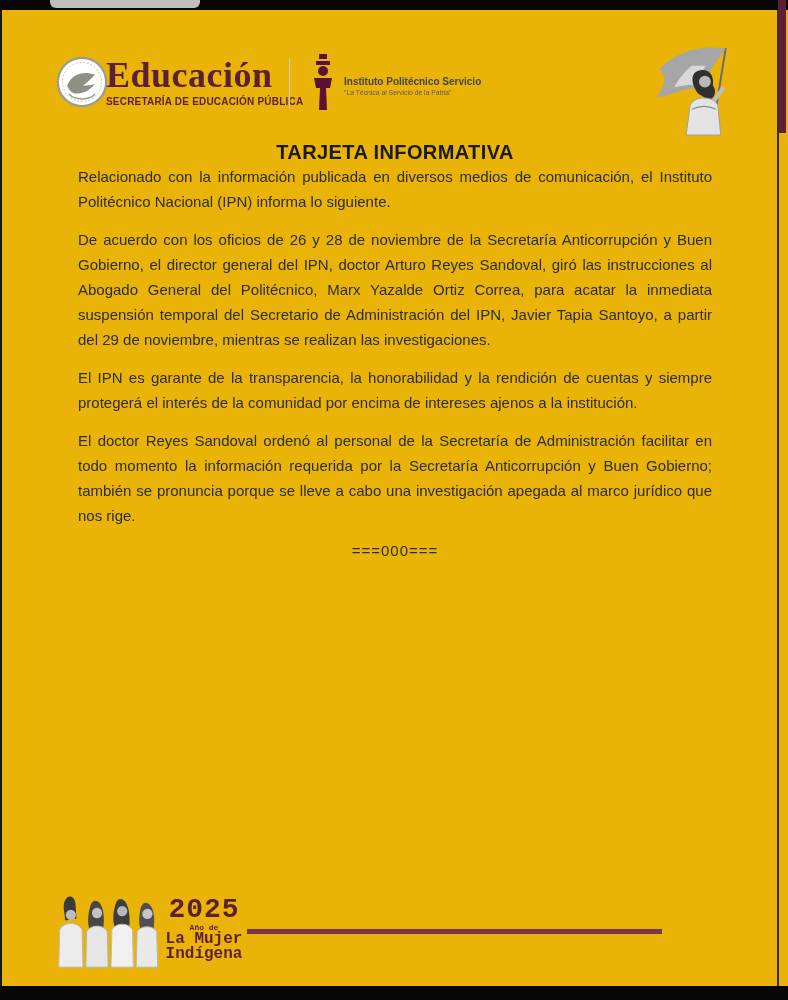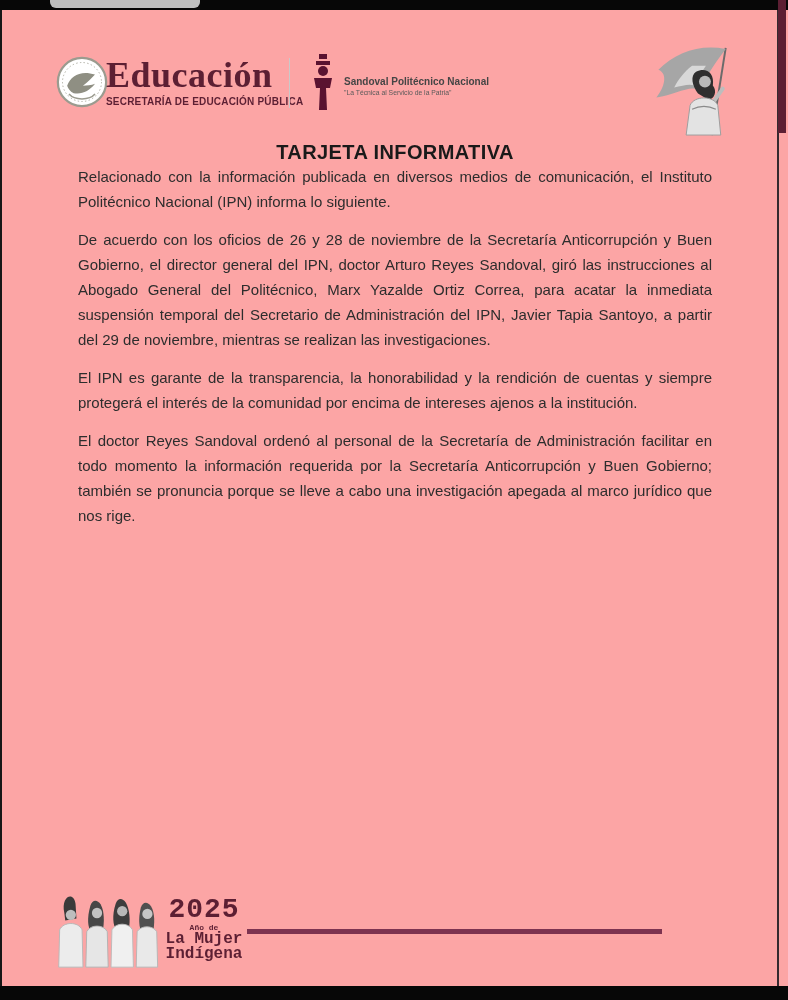--- a/index.html
+++ b/index.html
@@ -1,16 +1,16 @@
 <!DOCTYPE html>
 <html lang="es" style="--maroon: #5c1f33; --accent: #7d3350;"><head>
 <meta charset="utf-8">
 <style>
   html,body{margin:0;padding:0;background:#ffffff;}
-  .stage{position:relative;width:788px;height:1000px;background:#fca5a5;overflow:hidden;
+  .stage{position:relative;width:788px;height:1000px;background:#eab308;overflow:hidden;
          font-family:"Liberation Sans",sans-serif;}
   
   .top-bar{position:absolute;left:0;top:0;width:788px;height:10px;background:#070707;z-index:5;}
   .top-tab{position:absolute;left:50px;top:0;width:150px;height:8px;background:#bfbfbf;
            border-radius:0 0 6px 6px;z-index:6;}
   .bottom-bar{position:absolute;left:0;top:986px;width:788px;height:14px;background:#070707;z-index:5;}
   .left-line{position:absolute;left:0;top:10px;height:976px;width:2px;background:#161616;z-index:4;}
   .right-line{position:absolute;left:777px;top:10px;height:976px;width:2px;background:#352a2f;z-index:4;}
   .right-maroon{position:absolute;left:778px;top:0;width:8px;height:133px;background:var(--maroon,#5e2036);z-index:6;}
   
@@ -73,21 +73,21 @@
 
   <div class="ipn-glyph">
     <svg width="26" height="58" viewBox="0 0 26 58" fill="#5a1230">
       <rect x="9" y="0" width="8" height="5"></rect>
       <rect x="6" y="7" width="14" height="4"></rect>
       <circle cx="13" cy="17" r="5"></circle>
       <path d="M4 24 H22 L20 34 H16 L17 56 H9 L10 34 H6 Z"></path>
     </svg>
   </div>
   <div class="ipn-text">
-    <div class="ipn-name">Sandoval Politécnico Nacional</div>
+    <div class="ipn-name">Instituto Politécnico Servicio</div>
     <div class="ipn-motto">"La Técnica al Servicio de la Patria"</div>
   </div>
 
   <div class="flag-art">
     <svg width="100" height="94" viewBox="0 0 100 95">
       <path d="M78 4 L64 92" stroke="#6b6b6b" stroke-width="2"></path>
       <path d="M78 5 C52 0 28 8 10 26 C20 30 16 44 8 54 C26 52 40 42 50 46 C58 34 68 18 78 5 Z" fill="#a6a6a6"></path>
       <path d="M44 22 C36 28 30 36 26 44 C34 42 42 40 46 42 C50 34 54 28 58 22 Z" fill="#d8d8d8"></path>
       <path d="M48 28 C58 23 67 29 65 42 C70 48 66 57 60 56 L50 50 C44 42 42 32 48 28 Z" fill="#2f2f2f"></path>
       <circle cx="57" cy="38" r="6" fill="#b9b9b9"></circle>
@@ -98,20 +98,21 @@
   </div>
 
   <div class="content">
     <div class="title">TARJETA INFORMATIVA</div>
     <div class="bodytext">
       <p>Relacionado con la información publicada en diversos medios de comunicación, el Instituto Politécnico Nacional (IPN) informa lo siguiente.</p>
       <p>De acuerdo con los oficios de 26 y 28 de noviembre de la Secretaría Anticorrupción y Buen Gobierno, el director general del IPN, doctor Arturo Reyes Sandoval, giró las instrucciones al Abogado General del Politécnico, Marx Yazalde Ortiz Correa, para acatar la inmediata suspensión temporal del Secretario de Administración del IPN, Javier Tapia Santoyo, a partir del 29 de noviembre, mientras se realizan las investigaciones.</p>
       <p>El IPN es garante de la transparencia, la honorabilidad y la rendición de cuentas y siempre protegerá el interés de la comunidad por encima de intereses ajenos a la institución.</p>
       <p>El doctor Reyes Sandoval ordenó al personal de la Secretaría de Administración facilitar en todo momento la información requerida por la Secretaría Anticorrupción y Buen Gobierno; también se pronuncia porque se lleve a cabo una investigación apegada al marco jurídico que nos rige.</p>
     </div>
+    <div class="closing">===000===</div>
   </div>
 
   <div class="women-art">
     <svg width="112" height="86" viewBox="0 0 120 90">
 
       <path d="M10 30 C6 12 20 6 22 20 L23 36 L11 38 Z" fill="#3a3a3a"></path>
       <circle cx="17" cy="32" r="5.5" fill="#bdbdbd"></circle>
       <path d="M5 48 C9 39 25 39 29 48 L30 88 L4 88 Z" fill="#ececec" stroke="#b7b7b7" stroke-width="1"></path>
 
       <path d="M38 22 C34 36 35 46 39 50 L51 50 C53 41 53 28 49 21 C45 15 40 16 38 22 Z" fill="#474747"></path>

